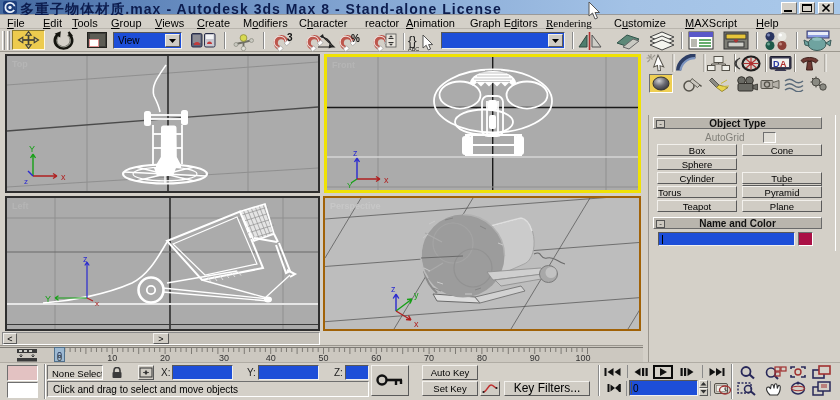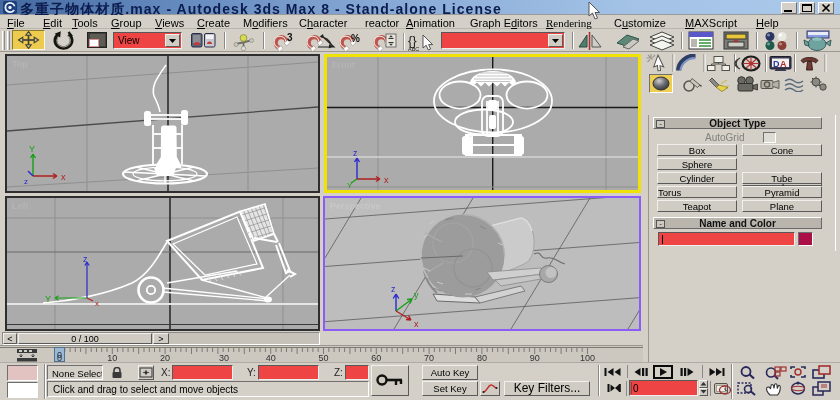--- a/index.html
+++ b/index.html
@@ -2,21 +2,21 @@
 <html><head>
 <meta charset="utf-8">
 <style>
 * { margin:0; padding:0; box-sizing:border-box; }
 html,body { width:840px; height:400px; overflow:hidden; }
 body { font-family:"Liberation Sans", sans-serif; background:#d4d0c8; position:relative; }
 .abs { position:absolute; }
 .raised { border:1px solid; border-color:#ffffff #6f6f6f #6f6f6f #ffffff; background:#d4d0c8; }
 .sunken { border:1px solid; border-color:#6f6f6f #ffffff #ffffff #6f6f6f; background:#d4d0c8; }
 .btn3d { border:1px solid; border-color:#f2f0ec #5a5a5a #5a5a5a #f2f0ec; background:#d0ccc4; }
-.whitefield { border:1px solid; border-color:#585858 #efefef #efefef #585858; background:#ef4444; }
+.whitefield { border:1px solid; border-color:#585858 #efefef #efefef #585858; background:#1d4ed8; }
 .sep { width:2px; border-left:1px solid #8a8a8a; border-right:1px solid #ffffff; }
 .vpt { background:#ababab; position:absolute; overflow:hidden; }
 svg { display:block; }
 .mi { position:absolute; top:2px; font-size:11px; color:#000; letter-spacing:0px; }
 </style>
 </head>
 <body>
 
 <div class="abs" style="left:0;top:0;width:840px;height:15px;background:linear-gradient(90deg,#44699f 0%,#5c82b8 15%,#86a8d4 45%,#a3c2e6 75%,#aac9ea 100%);border-bottom:1px solid #9a9a9a;">
   <svg class="abs" style="left:3px;top:1px;" width="14" height="13" viewBox="0 0 14 13">
@@ -382,21 +382,21 @@
   <g stroke-width="1.2" fill="none">
     <path d="M80 100 L80 64 M80 64 l-2.2 3.5 M80 64 l2.2 3.5" stroke="#2a2ad0"></path>
     <path d="M80 100 L48 100 M48 100 l3.5 -2.2 M48 100 l3.5 2.2" stroke="#17a017"></path>
     <path d="M80 100 l6 3" stroke="#b02020"></path>
   </g>
   <text x="76" y="64" font-size="9" fill="#2a2ad0">z</text>
   <text x="38" y="104" font-size="9" fill="#17a017">Y</text>
   <text x="88" y="108" font-size="8" fill="#b02020">x</text>
 </svg>
 </div>
-<div id="vpBR" class="vpt" style="left:323px;top:196px;width:318px;height:135px;border:2px solid #8b5cf6;background:#bdbdbd;">
+<div id="vpBR" class="vpt" style="left:323px;top:196px;width:318px;height:135px;border:2px solid #a16207;background:#bdbdbd;">
 <svg width="314" height="131" viewBox="0 0 314 131">
 
   <g stroke="#4d4d4d" stroke-width="0.7" fill="none">
     <path d="M0 21 L314 -3"></path>
     <path d="M0 68.5 L314 44.5"></path>
     <path d="M0 123.7 L314 99.7"></path>
     <path d="M36 0 L0 60"></path>
     <path d="M148 0 L69 131"></path>
     <path d="M265 0 L186 131"></path>
     <path d="M383 0 L303 131"></path>
@@ -438,21 +438,20 @@
     <path d="M71 113 L86 122 M86 122 l-2.5 -4.5 M86 122 l-5 -0.5" stroke="#b02020"></path>
   </g>
   <text x="66" y="94" font-size="9" fill="#2a2ad0">z</text>
   <text x="89" y="100" font-size="9" fill="#17a017">y</text>
   <text x="89" y="129" font-size="9" fill="#b02020">x</text>
 </svg>
 </div>
 
 <div class="abs" style="left:2px;top:332px;width:318px;height:13px;border:1px solid;border-color:#8a8a8a #fff #fff #8a8a8a;background:#c6c2ba;">
   <div class="abs btn3d" style="left:0;top:0;width:14px;height:11px;text-align:center;font-size:9px;line-height:10px;">&lt;</div>
-  <div class="abs btn3d" style="left:15px;top:0;width:134px;height:11px;text-align:center;font-size:9px;line-height:11px;">0 / 100</div>
   <div class="abs btn3d" style="left:150px;top:0;width:16px;height:11px;text-align:center;font-size:9px;line-height:10px;">&gt;</div>
 </div>
 
 <div id="trackbar" class="abs" style="left:0;top:345px;width:643px;height:17px;background:#ccc8c0;border-top:1px solid #9a968e;">
   <svg class="abs" style="left:0;top:0;" width="643" height="17" viewBox="0 0 643 17">
     <line x1="0" y1="1.5" x2="643" y2="1.5" stroke="#7d7a74" stroke-width="1"></line>
     <g id="ticks" stroke="#7d7a74" stroke-width="1">
         <line x1="59.5" y1="2" x2="59.5" y2="8"></line>
         <line x1="64.8" y1="2" x2="64.8" y2="6"></line>
         <line x1="70.1" y1="2" x2="70.1" y2="6"></line>
@@ -571,21 +570,21 @@
       <div class="abs" style="left:47.5px;top:7px;width:24px;text-align:center;font-size:9px;color:#333;">0</div>
       <div class="abs" style="left:100.30000000000001px;top:7px;width:24px;text-align:center;font-size:9px;color:#333;">10</div>
       <div class="abs" style="left:153.10000000000002px;top:7px;width:24px;text-align:center;font-size:9px;color:#333;">20</div>
       <div class="abs" style="left:205.9px;top:7px;width:24px;text-align:center;font-size:9px;color:#333;margin-left:6px;">30</div>
       <div class="abs" style="left:258.70000000000005px;top:7px;width:24px;text-align:center;font-size:9px;color:#333;">40</div>
       <div class="abs" style="left:311.5px;top:7px;width:24px;text-align:center;font-size:9px;color:#333;">50</div>
       <div class="abs" style="left:364.3px;top:7px;width:24px;text-align:center;font-size:9px;color:#333;">60</div>
       <div class="abs" style="left:417.1px;top:7px;width:24px;text-align:center;font-size:9px;color:#333;">70</div>
       <div class="abs" style="left:469.90000000000003px;top:7px;width:24px;text-align:center;font-size:9px;color:#333;">80</div>
       <div class="abs" style="left:522.7px;top:7px;width:24px;text-align:center;font-size:9px;color:#333;">90</div>
-      <div class="abs" style="left:575.5px;top:7px;width:24px;text-align:center;font-size:9px;color:#333;">100</div>
+      <div class="abs" style="left:575.5px;top:7px;width:24px;text-align:left;font-size:9px;color:#333;">100</div>
     </div>
 </div>
 
 <div id="statusbar" class="abs" style="left:0;top:362px;width:840px;height:38px;background:#d4d0c8;border-top:1px solid #b0aca4;">
 
   <div class="abs" style="left:7px;top:2px;width:31px;height:16px;background:#e3c2c2;border:1px solid;border-color:#6f6f6f #fff #fff #6f6f6f;"></div>
   <div class="abs" style="left:7px;top:19px;width:31px;height:16px;background:#fff;border:1px solid;border-color:#6f6f6f #fff #fff #6f6f6f;"></div>
   <div class="abs" style="left:44px;top:1px;width:2px;height:35px;border-left:1px solid #8a8a8a;border-right:1px solid #fff;"></div>
 
   <div class="abs sunken" style="left:47px;top:2px;width:56px;height:15px;background:#d4d0c8;overflow:hidden;">

